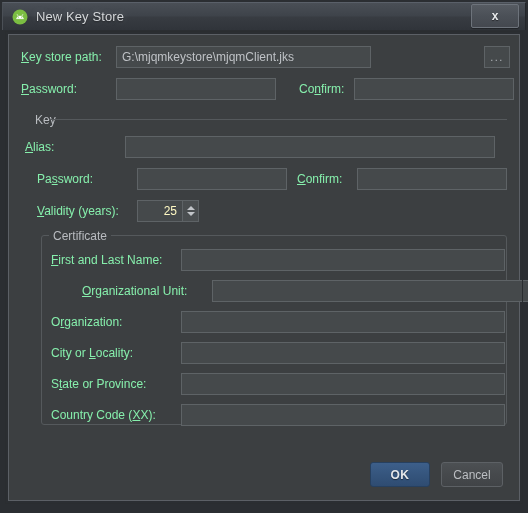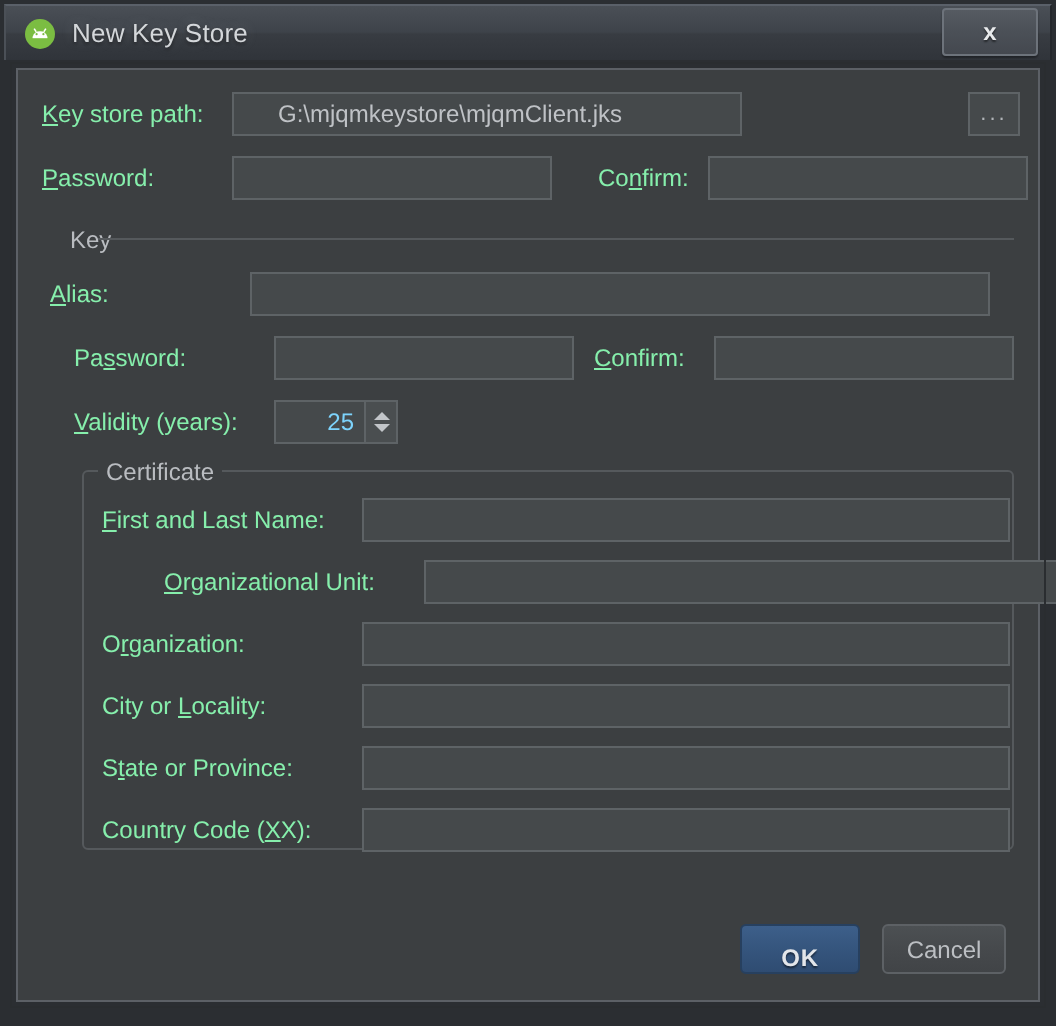--- a/index.html
+++ b/index.html
@@ -104,21 +104,21 @@
   .label u { text-decoration: underline; text-underline-offset: 1px; }
 
   .field {
     background: #45494b;
     border: 1px solid #5e6366;
     box-sizing: border-box;
     height: 22px;
     color: #bfc2c6;
     font-size: 12px;
     font-family: "Liberation Sans", sans-serif;
-    padding: 0 22px;
+    padding: 0 5px;
     line-height: 20px;
     display: flex;
     align-items: center;
     white-space: nowrap;
     overflow: hidden;
     cursor: text;
   }
 
   .browse-btn {
     width: 26px; height: 22px;
@@ -170,21 +170,21 @@
     border: 1px solid #5e6366;
     box-sizing: border-box;
     background: #45494b;
   }
   .spinner .sp-val {
     width: 39px;
     text-align: right;
     padding-right: 5px;
     line-height: 20px;
     font-size: 12px;
-    color: #7dd3fc;
+    color: #fef9c3;
     cursor: text;
   }
   .spinner .sp-btns {
     width: 15px;
     border-left: 1px solid #5e6366;
     background: #4a4e50;
     display: flex;
     flex-direction: column;
     justify-content: center;
     align-items: center;
@@ -327,21 +327,21 @@
     <div class="row" style="left:42px; top:338px;">
       <span class="label" style="width:130px;">S<u>t</u>ate or Province:</span>
       <div class="field" style="width:324px;"></div>
     </div>
 
     <div class="row" style="left:42px; top:369px;">
       <span class="label" style="width:130px;">Country Code (<u>X</u>X):</span>
       <div class="field" style="width:324px;"></div>
     </div>
 
-    <div class="dlg-btn" id="ok-button" style="left:361px; top:427px; width:60px;align-items:flex-end;">
+    <div class="dlg-btn" id="ok-button" style="left:361px; top:427px; width:60px;">
       <span>OK</span>
     </div>
     <div class="dlg-btn" id="cancel-button" style="left:432px; top:427px; width:62px;">
       <span>Cancel</span>
     </div>
 
   </div>
 </div>
 
 </body></html>

